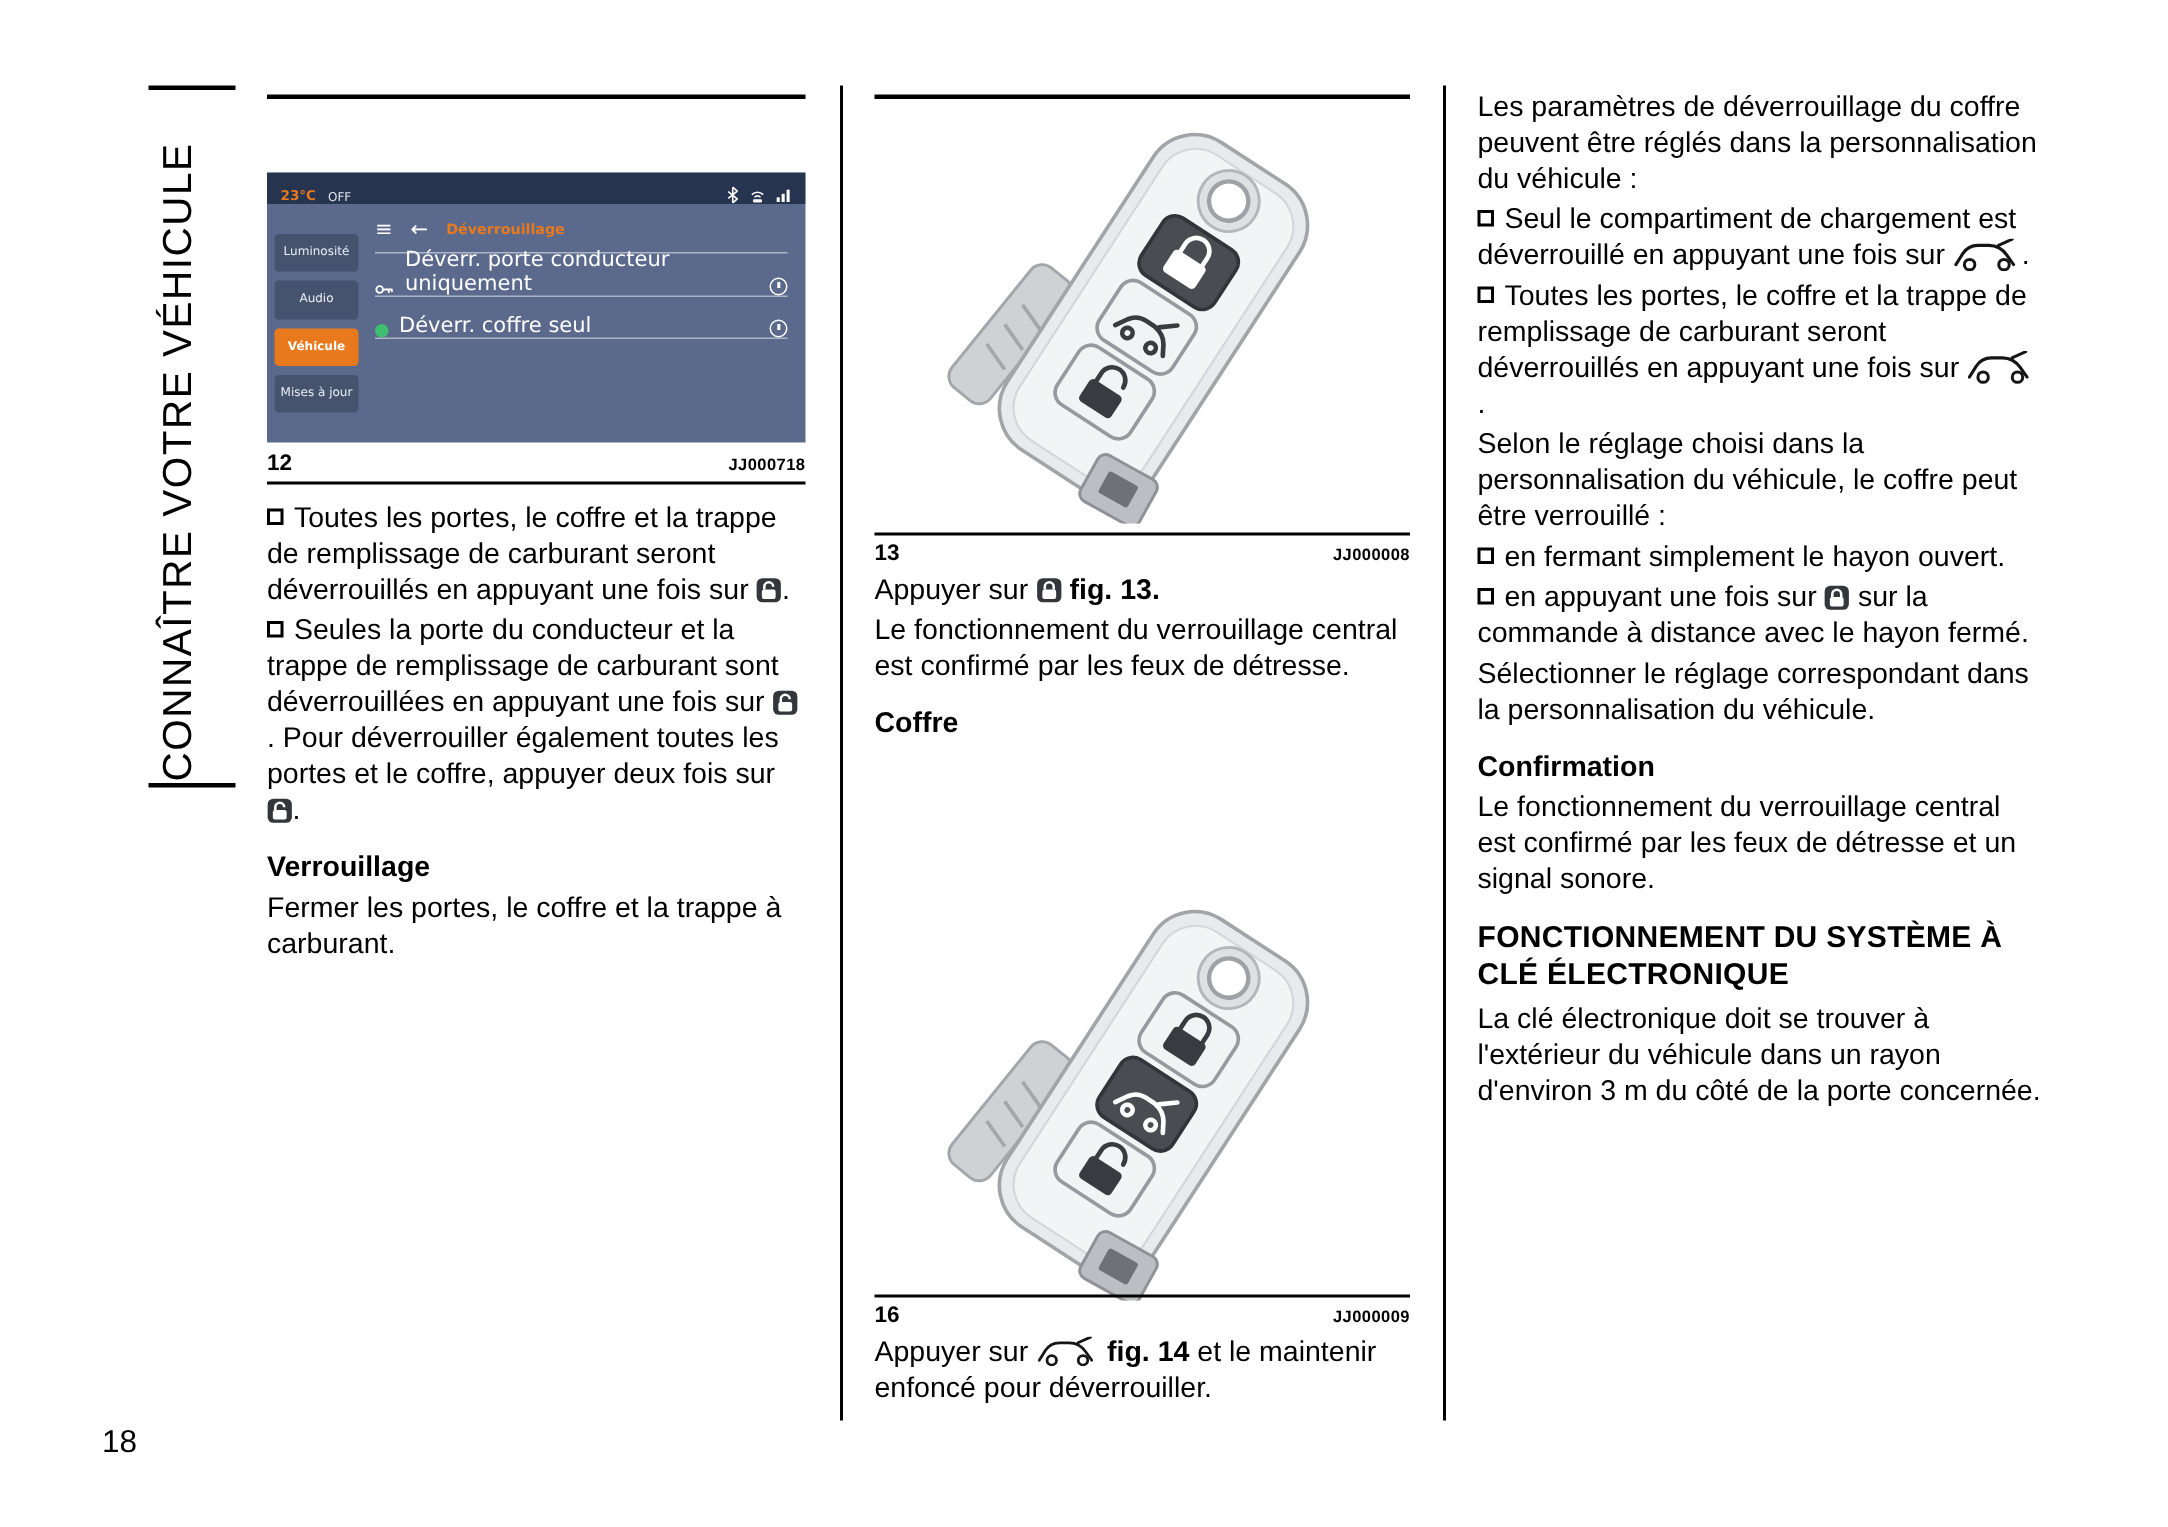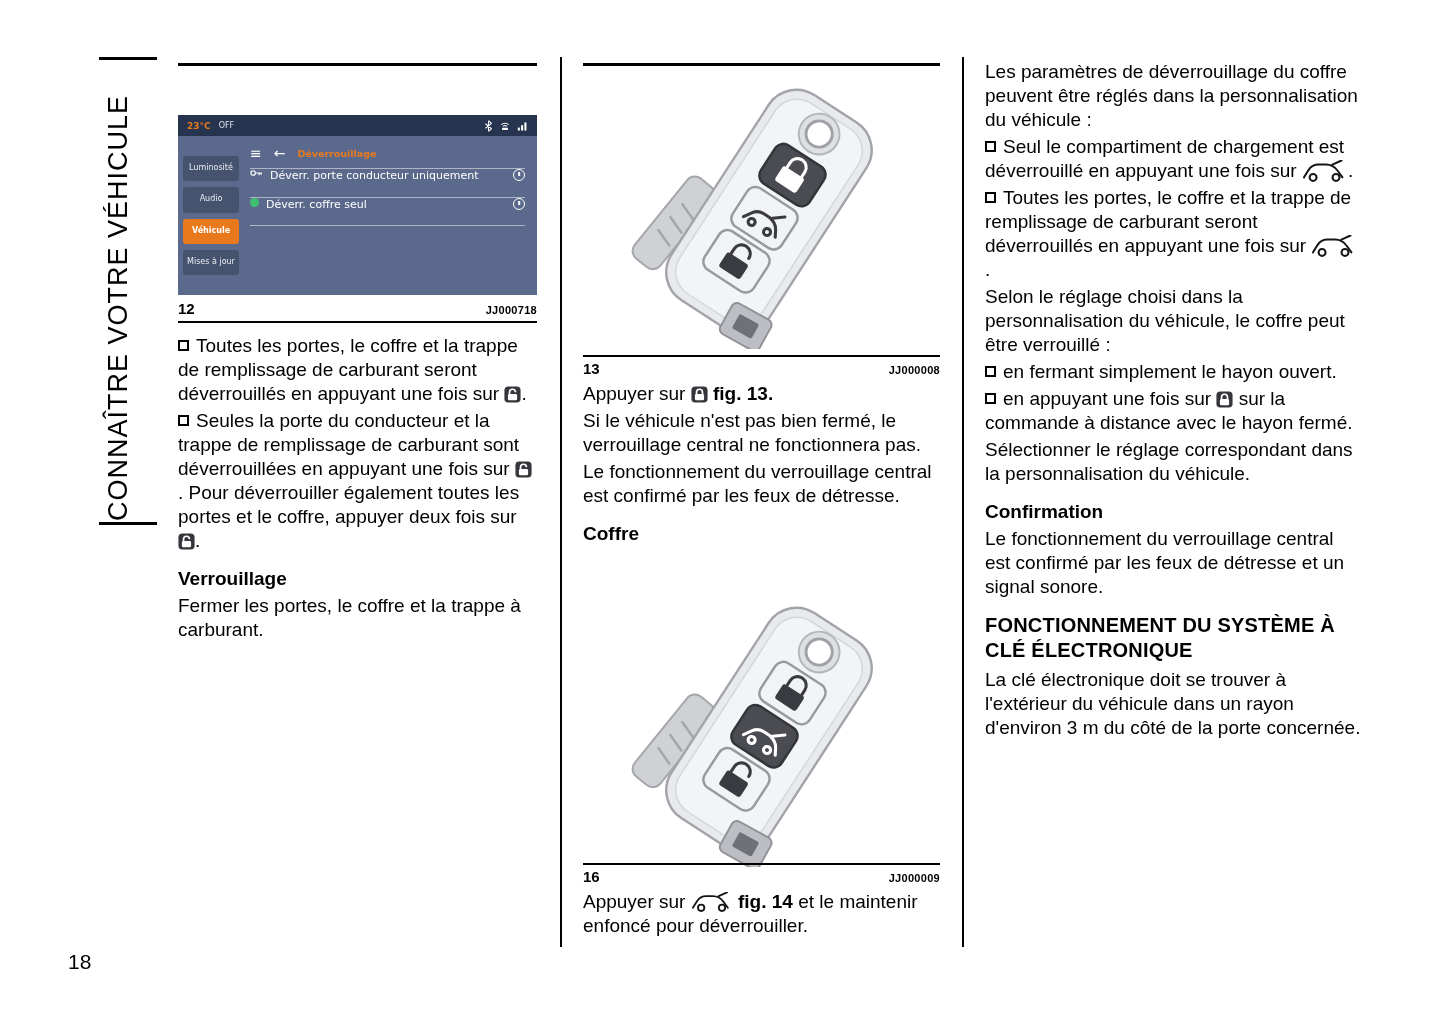--- a/index.html
+++ b/index.html
@@ -35,35 +35,35 @@
   .bd{font-weight:bold}
   .cbx{display:inline-block;width:11px;height:11px;border:2px solid #000;margin-right:7px;vertical-align:1px}
   .ic{display:inline-block;color:#151515}
   .ic-btn{width:17px;height:17px;vertical-align:-3px}
   .ic-car{width:42px;height:20px;vertical-align:-4px}
   .ic-car-lg{width:46px;height:22px;vertical-align:-5px}
 
   
   .screen{position:absolute;left:0;top:58px;width:359px;height:180px;background:var(--screen-bg,#5b6a8c);
     color:#fff;font-family:"DejaVu Sans",sans-serif;overflow:hidden}
-  .scr-top{height:21px;background:var(--screen-top,#273450);display:flex;align-items:center;padding:0 9px;gap:8px}
+  .scr-top{height:21px;background:var(--screen-top,#273450);display:flex;align-items:flex-end;padding:0 9px;gap:8px}
   .scr-temp{color:var(--accent-orange,#e8791d);font-size:9px;font-weight:bold}
   .scr-off{font-size:8px;color:#dde2eb}
   .scr-status{margin-left:auto;display:flex;gap:6px;align-items:center;color:#fff}
   .scr-status svg{display:block}
   .scr-body{display:flex;height:159px}
   .scr-side{width:66px;padding:20px 5px;display:flex;flex-direction:column;gap:6px}
   .scr-item{height:27px;background:var(--screen-item,#46536f);border-radius:3px;display:flex;align-items:center;
     justify-content:center;font-size:8px;color:#e9edf4;text-align:center;line-height:1.1;padding:0 2px}
   .scr-item.active{background:var(--accent-orange,#e8791d);color:#fff;font-weight:bold}
   .scr-main{flex:1;padding:2px 12px 0 6px}
   .scr-titlebar{display:flex;align-items:center;gap:12px;height:30px}
   .scr-burger,.scr-back{font-size:14px;color:#fff;line-height:1}
   .scr-title{color:var(--accent-orange,#e8791d);font-size:9.5px;font-weight:bold}
-  .scr-row{display:flex;align-items:flex-start;gap:7px;height:29px;border-top:1px solid rgba(255,255,255,.5);font-size:11px}
+  .scr-row{display:flex;align-items:flex-end;gap:7px;height:29px;border-top:1px solid rgba(255,255,255,.5);font-size:14px}
   .scr-row:last-child{border-bottom:1px solid rgba(255,255,255,.5)}
   .row-label{flex:1}
   .toggle{width:12px;height:12px;border:1.3px solid #fff;border-radius:50%;position:relative;flex:0 0 auto}
   .toggle::after{content:"";position:absolute;left:50%;top:1.8px;width:1.6px;height:4.6px;background:#fff;transform:translateX(-50%)}
   .dot{width:9px;height:9px;border-radius:50%;background:var(--screen-green-dot,#3fbf6f);flex:0 0 auto}
 
   
   .fob{position:absolute;width:320px;height:278px;left:22px}
   .fob svg{width:100%;height:100%;display:block}
   .fob svg .btn{fill:#f2f3f5;stroke:#97999e;stroke-width:2.5}
@@ -233,21 +233,20 @@
     <span class="fig-num">13</span>
     <span class="fig-code">JJ000008</span>
   </div>
 
   <div class="bodytext abs" style="top:325px;left:0;width:357px">
     <p><span>Appuyer sur</span>
       <svg class="ic ic-btn">
           <use href="#sym-btn-lock-closed"></use>
         </svg>
       <span class="bd">fig. 13.</span></p>
-    <p>Si le véhicule n'est pas bien fermé, le verrouillage central ne fonctionnera pas.</p>
     <p>Le fonctionnement du verrouillage central est confirmé par les feux de détresse.</p>
     <p class="h-sub">Coffre</p>
   </div>
 
   <div class="fob hl-trunk" style="top:532px">
   <svg viewBox="0 0 330 286">
     <g transform="translate(168,146) rotate(33)">
       <rect x="-86" y="16" width="34" height="106" rx="10" fill="#cfd1d5" stroke="#a4a6ab" stroke-width="2" transform="rotate(6)"></rect>
       <path d="M-80,40 l20,8 M-83,58 l20,8 M-86,76 l20,8" stroke="#a4a6ab" stroke-width="2.5" fill="none"></path>
       <rect x="-60" y="-128" width="120" height="252" rx="34" fill="#e9eaed" stroke="#a2a4a9" stroke-width="2.5"></rect>

